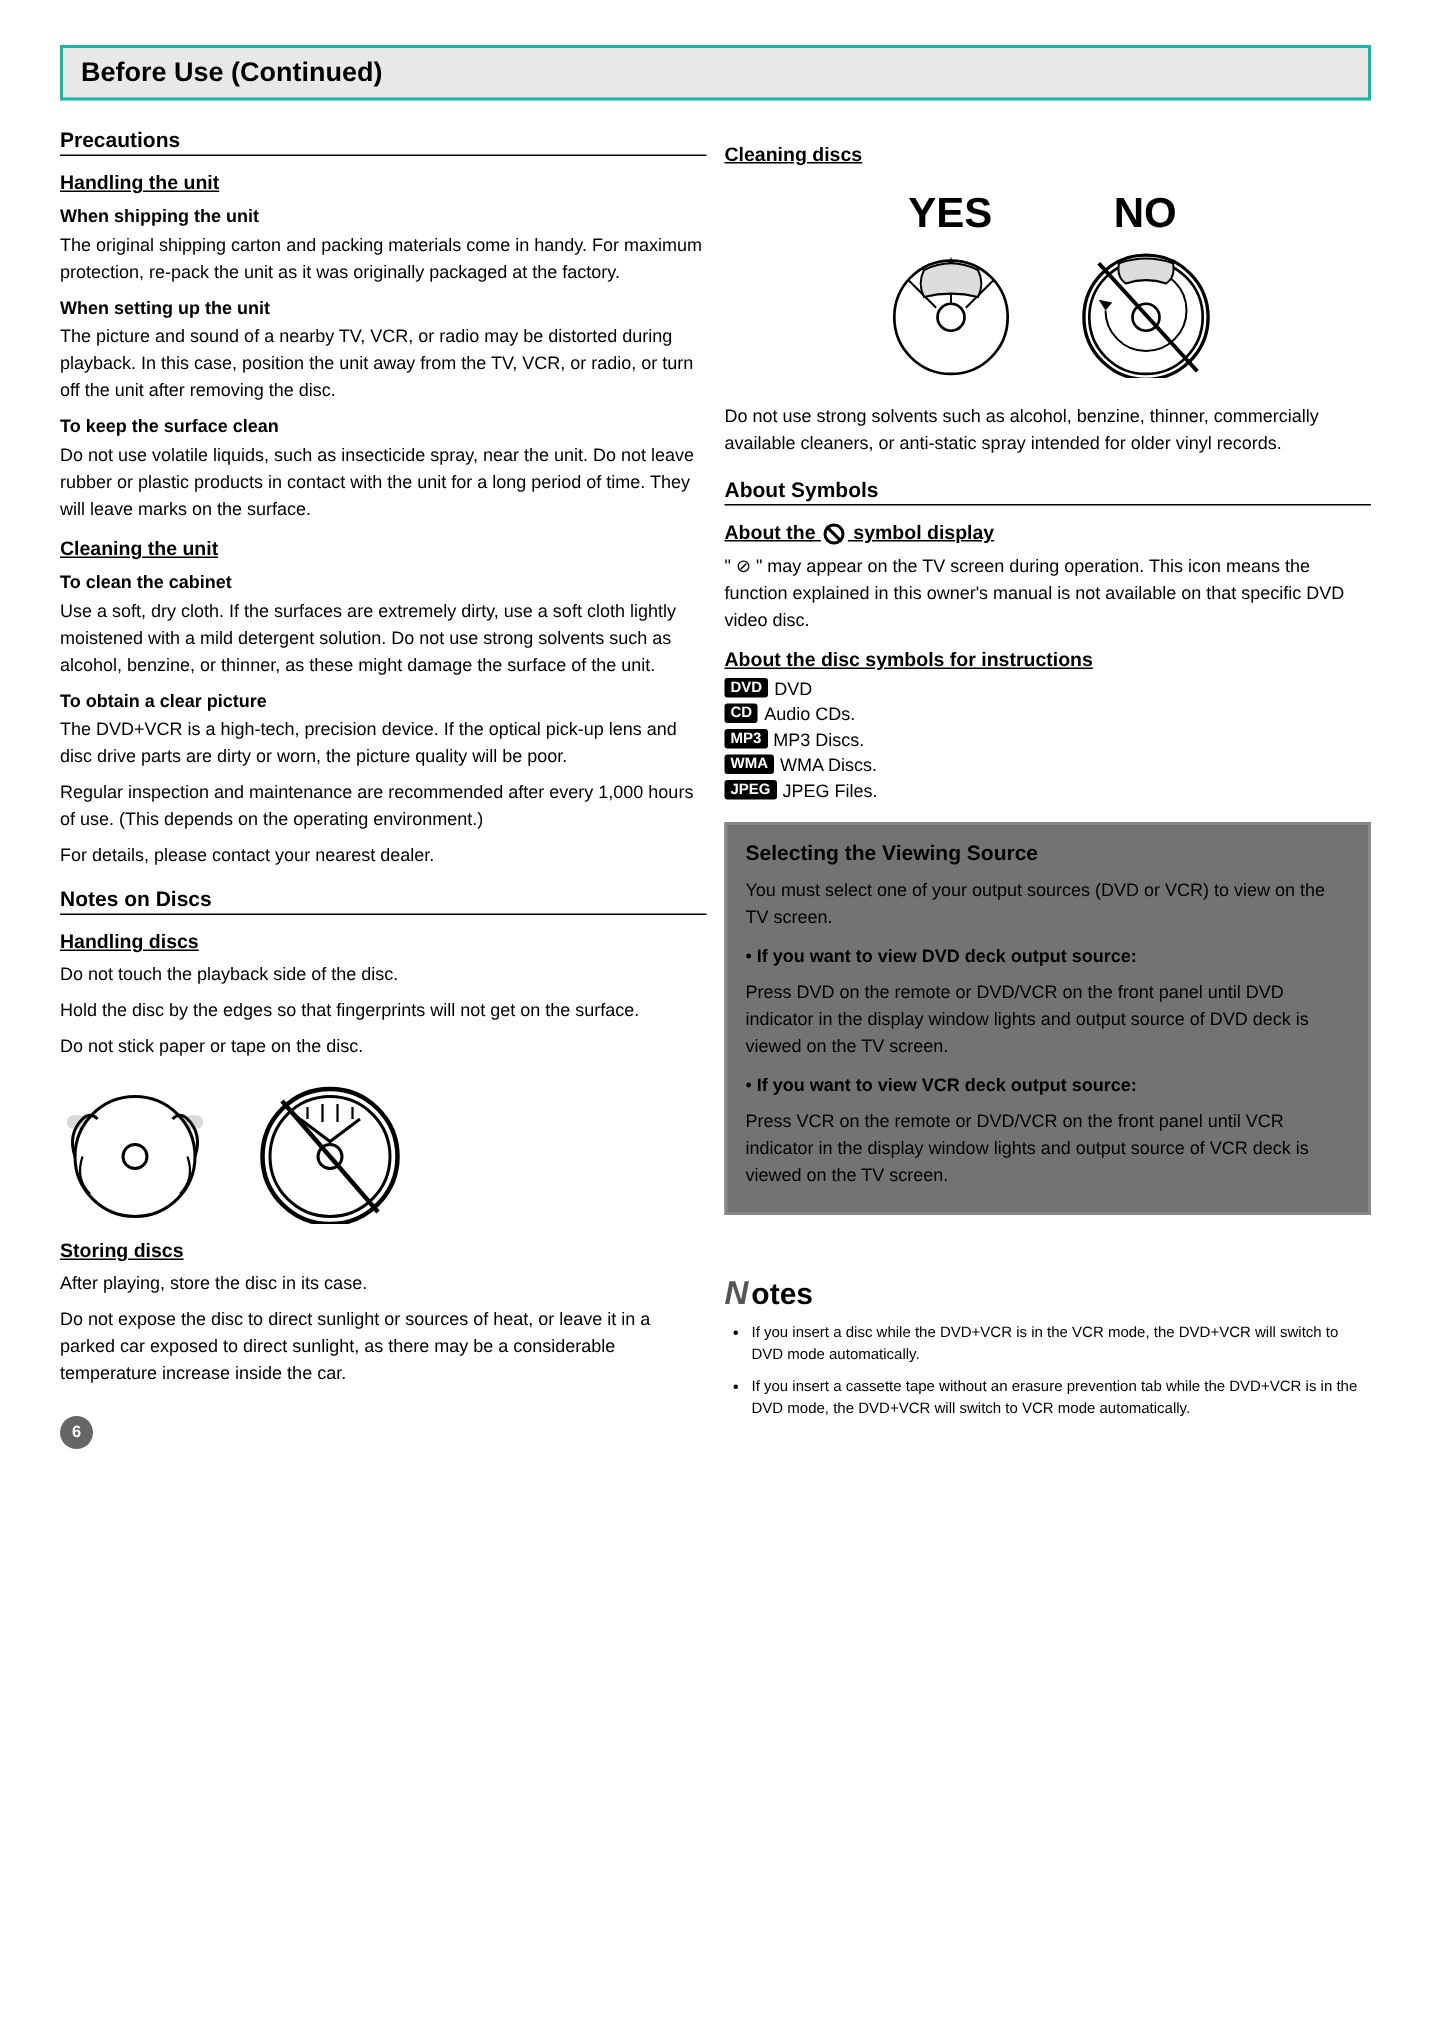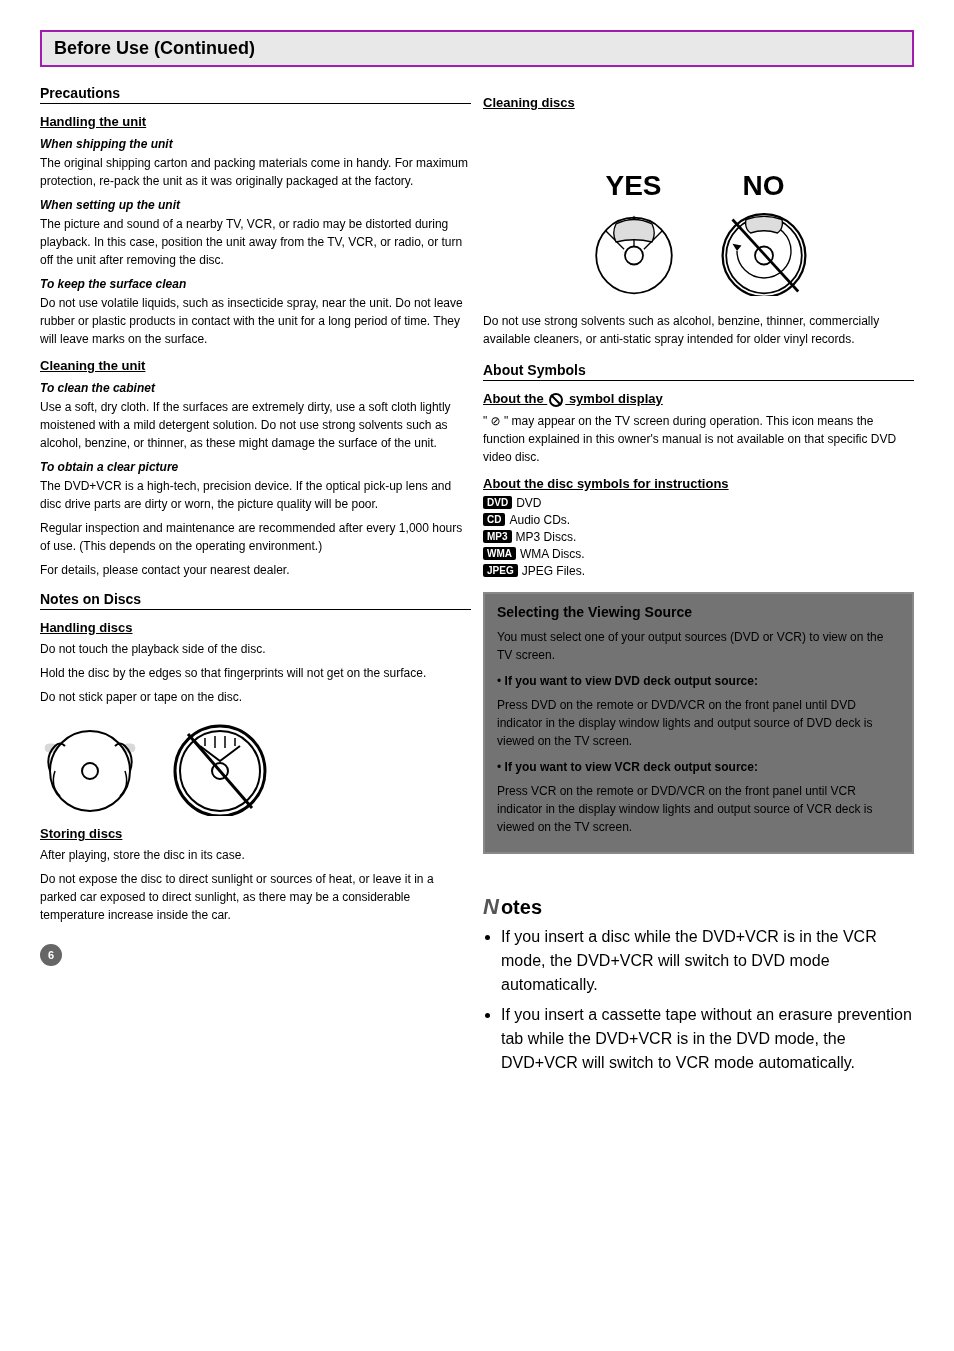--- a/index.html
+++ b/index.html
@@ -7,21 +7,21 @@
       font-family: Arial, Helvetica, sans-serif;
       font-size: 12px;
       background: #fff;
       color: #000;
       width: 954px;
       min-height: 1351px;
       padding: 30px 40px;
     }
 
     .page-header {
-      border: 2px solid #a21caf;
+      border: 2px solid #14b8a6;
       background: #e8e8e8;
       padding: 6px 12px;
       margin-bottom: 18px;
     }
     .page-header h1 {
       font-size: 18px;
       font-weight: bold;
     }
 
     .two-col {
@@ -51,42 +51,40 @@
       text-decoration: underline;
       margin-bottom: 5px;
       margin-top: 10px;
     }
 
     .sub-subsection-title {
       font-size: 12px;
       font-weight: bold;
       margin-bottom: 3px;
       margin-top: 8px;
-      font-style: italic;
     }
 
     p {
       line-height: 1.5;
       margin-bottom: 6px;
       font-size: 12px;
     }
 
     .cleaning-disc-img {
       display: flex;
       align-items: center;
       justify-content: center;
       gap: 40px;
       margin: 16px 0;
     }
 
     .disc-item {
       display: flex;
       flex-direction: column;
       align-items: center;
-      margin-top: 44px;
     }
 
     .disc-label {
       font-size: 28px;
       font-weight: bold;
       margin-bottom: 4px;
     }
 
     .disc-svg {
       width: 90px;
@@ -149,21 +147,21 @@
       font-weight: bold;
       margin-top: 28px;
     }
 
     .notes-list {
       list-style: disc;
       padding-left: 18px;
     }
 
     .notes-list li {
-      font-size: 16px;
+      font-size: 10px;
       line-height: 1.5;
       margin-bottom: 6px;
     }
 
     .page-num-badge {
       display: inline-flex;
       align-items: center;
       justify-content: center;
       background: #666;
       color: #fff;

